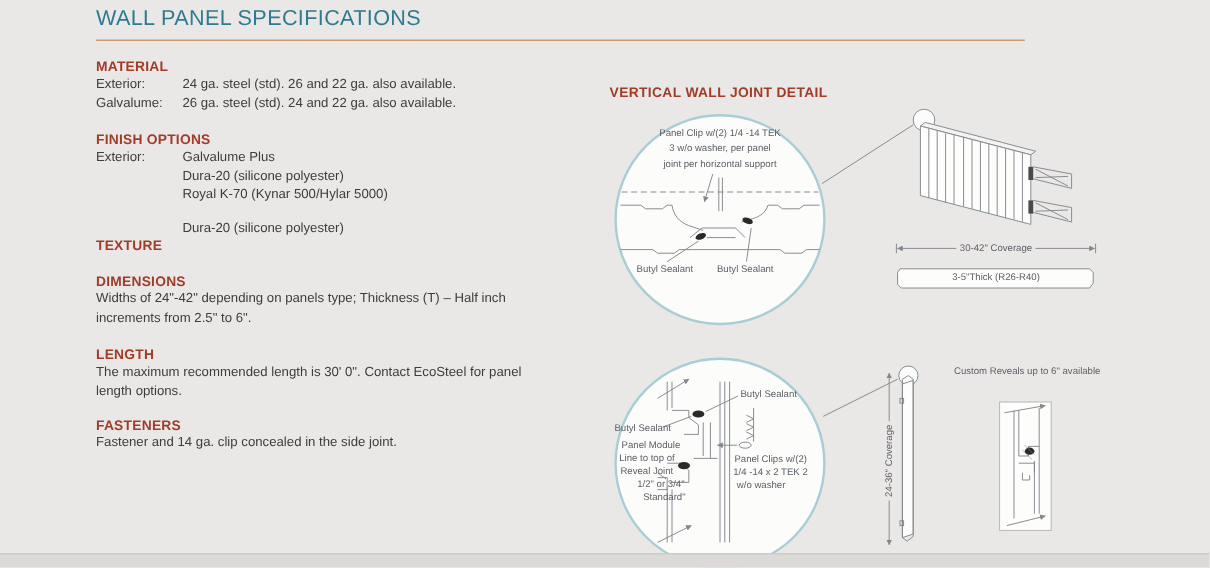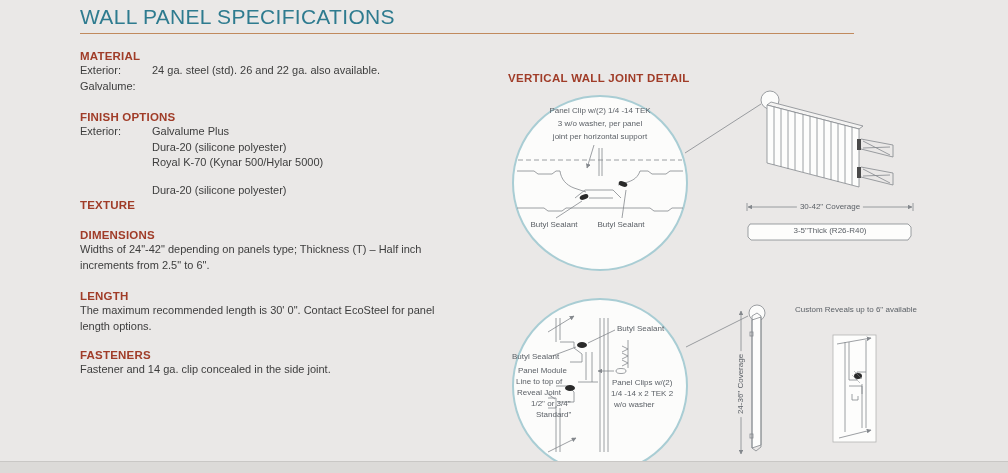--- a/index.html
+++ b/index.html
@@ -1,18 +1,18 @@
 <!DOCTYPE html>
 <html><head>
 <meta charset="utf-8">
 <style>
   html,body{margin:0;padding:0;background:#eae8e7;}
   .page{position:relative;width:1008px;height:473px;background:#eae8e7;overflow:hidden;
         font-family:"Liberation Sans",sans-serif;color:#3d3d3d;}
-  .page-title{position:absolute;left:80px;top:5px;font-size:21px;font-weight:normal;
+  .page-title{position:absolute;left:80px;top:5px;font-size:18px;font-weight:normal;
               color:#2e7b8f;letter-spacing:.3px;margin:0;}
   .title-underline{position:absolute;left:80px;top:33px;width:774px;height:1px;background:#c18a5e;}
 
   
   .specs{position:absolute;left:80px;top:49px;width:400px;font-size:11px;line-height:15.5px;}
   .spec-h{font-weight:bold;color:#a03c28;font-size:11.5px;line-height:14px;letter-spacing:.2px;}
   .mt16{margin-top:16px;} .mt18{} .mt14{margin-top:14px;}
   .srow{display:flex;}
   .lbl{width:72px;flex:none;}
   .val{flex:1;}
@@ -38,20 +38,21 @@
   <div class="title-underline"></div>
 
   <section class="specs">
     <div class="spec-h">MATERIAL</div>
     <div class="srow">
       <span class="lbl">Exterior:</span>
       <span class="val">24 ga. steel (std). 26 and 22 ga. also available.</span>
     </div>
     <div class="srow">
       <span class="lbl">Galvalume:</span>
+      <span class="val">26 ga. steel (std). 24 and 22 ga. also available.</span>
     </div>
 
     <div class="spec-h mt16">FINISH OPTIONS</div>
     <div class="srow">
       <span class="lbl">Exterior:</span>
       <span class="val">Galvalume Plus</span>
     </div>
     <div class="srow">
       <span class="lbl"></span>
       <span class="val">Dura-20 (silicone polyester)</span>

